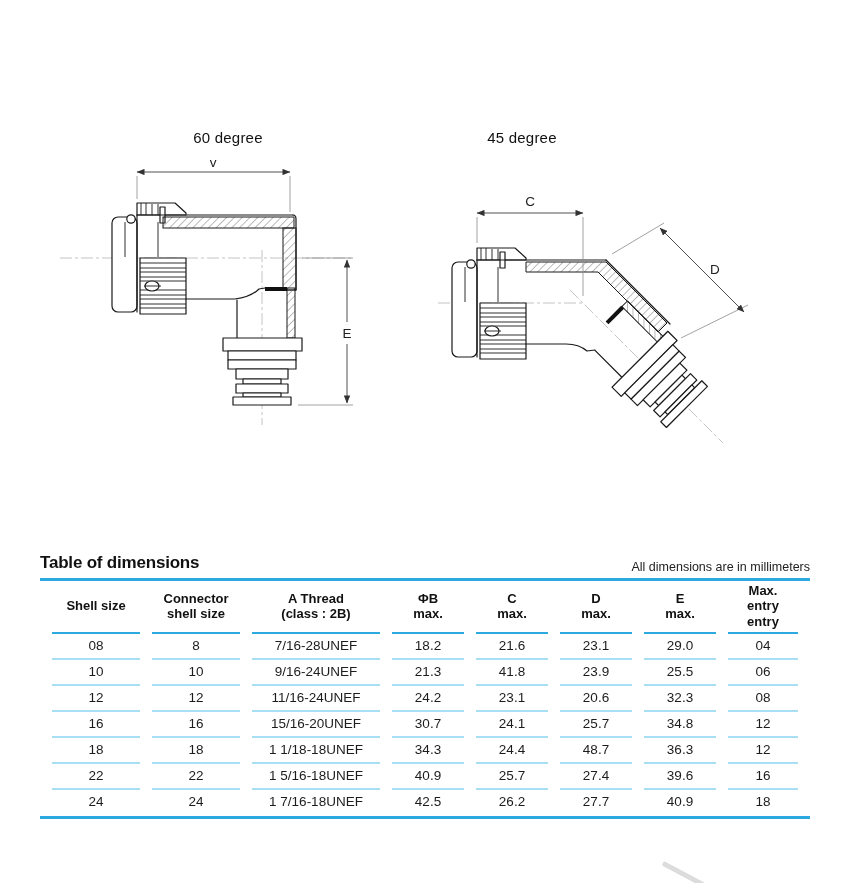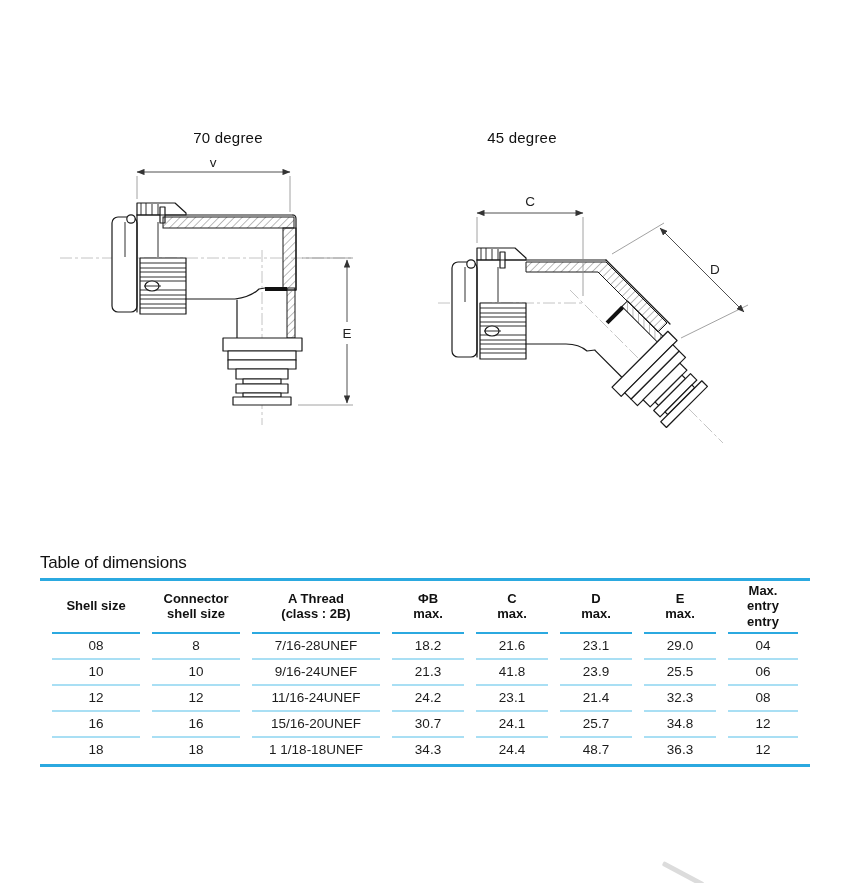--- a/index.html
+++ b/index.html
@@ -12,42 +12,42 @@
   #drawing-svg{position:absolute;left:0;top:0;}
   .outline{fill:none;stroke:#1a1a1a;stroke-width:1.2;stroke-linejoin:round;stroke-linecap:round;}
   .thin{fill:none;stroke:#1a1a1a;stroke-width:.9;}
   .white{fill:#ffffff;stroke:#1a1a1a;stroke-width:1.2;stroke-linejoin:round;}
   .hatched{fill:url(#hatch);stroke:#1a1a1a;stroke-width:1;}
   .centerline{fill:none;stroke:#b5b5b5;stroke-width:.8;stroke-dasharray:12 3 3 3;}
   .dim{fill:none;stroke:#3c3c3c;stroke-width:.9;}
   .ext{fill:none;stroke:#8a8a8a;stroke-width:.8;}
   .dim-label{font-family:"Liberation Sans",sans-serif;font-size:13.5px;fill:#222;}
   
-  #table-title{position:absolute;left:40px;top:553px;font-size:17px;font-weight:400;
+  #table-title{position:absolute;left:40px;top:553px;font-size:17px;font-weight:700;
         letter-spacing:-.2px;color:#111;}
   #table-note{position:absolute;left:480px;top:560px;width:330px;text-align:right;
         font-size:12.5px;color:#222;}
   #dim-table-wrap{position:absolute;left:40px;top:578px;width:770px;
         border-top:3px solid var(--accent);border-bottom:3px solid var(--accent);}
   table{width:100%;border-collapse:separate;border-spacing:12px 0;table-layout:fixed;}
   th{height:51px;box-sizing:border-box;vertical-align:middle;padding:2px 0 3px 0;
      font-size:13px;font-weight:700;line-height:1.18;color:#111;
      border-bottom:2px solid var(--accent);}
   td{height:26px;box-sizing:border-box;text-align:center;vertical-align:middle;
      font-size:13.5px;color:#1c1c1c;border-bottom:2px solid var(--rowline);white-space:nowrap;}
   tr:last-child td{border-bottom:2px solid transparent;}
   #watermark-mark{position:absolute;left:664px;top:861px;width:46px;height:5px;
      background:#dcdcdc;transform:rotate(28deg);transform-origin:left top;border-radius:2px;}
 </style>
 </head>
 <body>
 
 <div id="page" style="--accent: #2BA9E0; --rowline: #A9DFF4;">
 
-  <div id="title90" class="drawing-title">70 degree</div>
+  <div id="title90" class="drawing-title">60 degree</div>
   <div id="title45" class="drawing-title">45 degree</div>
 
   <svg id="drawing-svg" width="850" height="480" viewBox="0 0 850 480">
     <defs>
       <pattern id="hatch" patternUnits="userSpaceOnUse" width="5.5" height="5.5" patternTransform="rotate(45)">
         <line x1="0" y1="0" x2="0" y2="5.5" stroke="#555" stroke-width="0.8"></line>
       </pattern>
       <marker id="arr" viewBox="0 0 10 8" refX="9.5" refY="4" markerWidth="9" markerHeight="7" orient="auto-start-reverse">
         <path d="M0,0 L10,4 L0,8 Z" fill="#333"></path>
       </marker>
@@ -140,20 +140,21 @@
       <g>
         <line class="ext" x1="612" y1="254" x2="664" y2="223"></line>
         <line class="ext" x1="681" y1="338" x2="748" y2="305"></line>
         <line class="dim" x1="660" y1="228" x2="744" y2="312" marker-start="url(#arr)" marker-end="url(#arr)"></line>
         <text class="dim-label" x="710" y="274">D</text>
       </g>
     </g>
   </svg>
 
   <div id="table-title">Table of dimensions</div>
+  <div id="table-note">All dimensions are in millimeters</div>
 
   <div id="dim-table-wrap">
     <table>
       <colgroup>
         <col style="width:88px">
           <col style="width:88px">
           <col style="width:128px">
         <col style="width:72px">
           <col style="width:72px">
           <col style="width:72px">
@@ -216,21 +217,21 @@
             <td>23.9</td>
             <td>25.5</td>
             <td>06</td>
           </tr>
           <tr>
             <td>12</td>
             <td>12</td>
             <td>11/16-24UNEF</td>
             <td>24.2</td>
             <td>23.1</td>
-            <td>21.4</td>
+            <td>20.6</td>
             <td>32.3</td>
             <td>08</td>
           </tr>
           <tr>
             <td>16</td>
             <td>16</td>
             <td>15/16-20UNEF</td>
             <td>30.7</td>
             <td>24.1</td>
             <td>25.7</td>
@@ -240,18 +241,38 @@
           <tr>
             <td>18</td>
             <td>18</td>
             <td>1 1/18-18UNEF</td>
             <td>34.3</td>
             <td>24.4</td>
             <td>48.7</td>
             <td>36.3</td>
             <td>12</td>
           </tr>
+          <tr>
+            <td>22</td>
+            <td>22</td>
+            <td>1 5/16-18UNEF</td>
+            <td>40.9</td>
+            <td>25.7</td>
+            <td>27.4</td>
+            <td>39.6</td>
+            <td>16</td>
+          </tr>
+          <tr>
+            <td>24</td>
+            <td>24</td>
+            <td>1 7/16-18UNEF</td>
+            <td>42.5</td>
+            <td>26.2</td>
+            <td>27.7</td>
+            <td>40.9</td>
+            <td>18</td>
+          </tr>
         </tbody>
     </table>
   </div>
 
   <div id="watermark-mark"></div>
 </div>
 
 </body></html>

